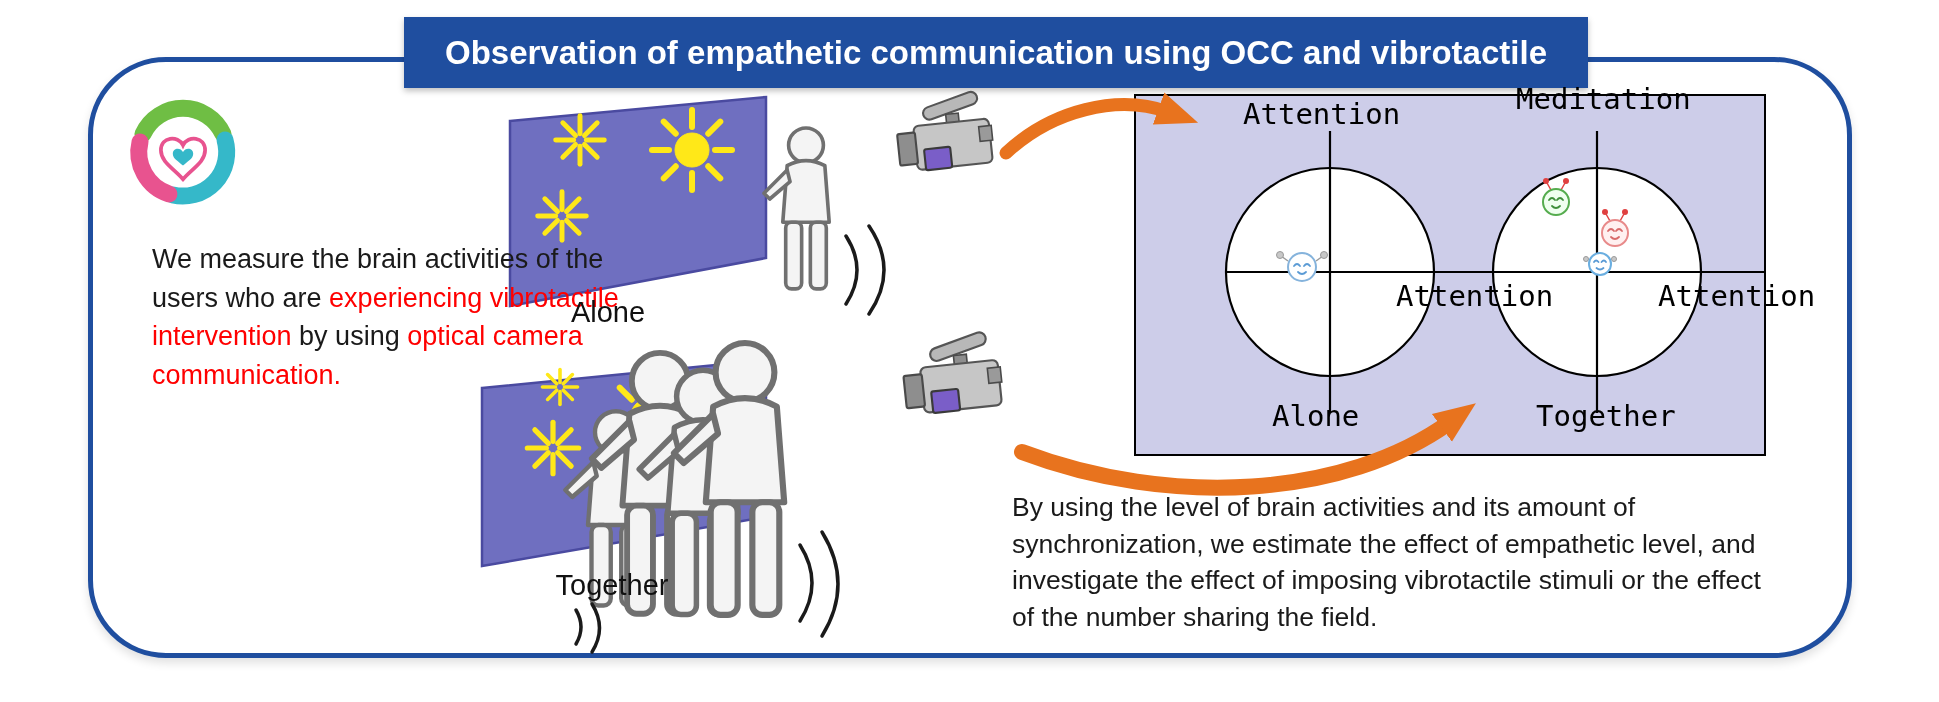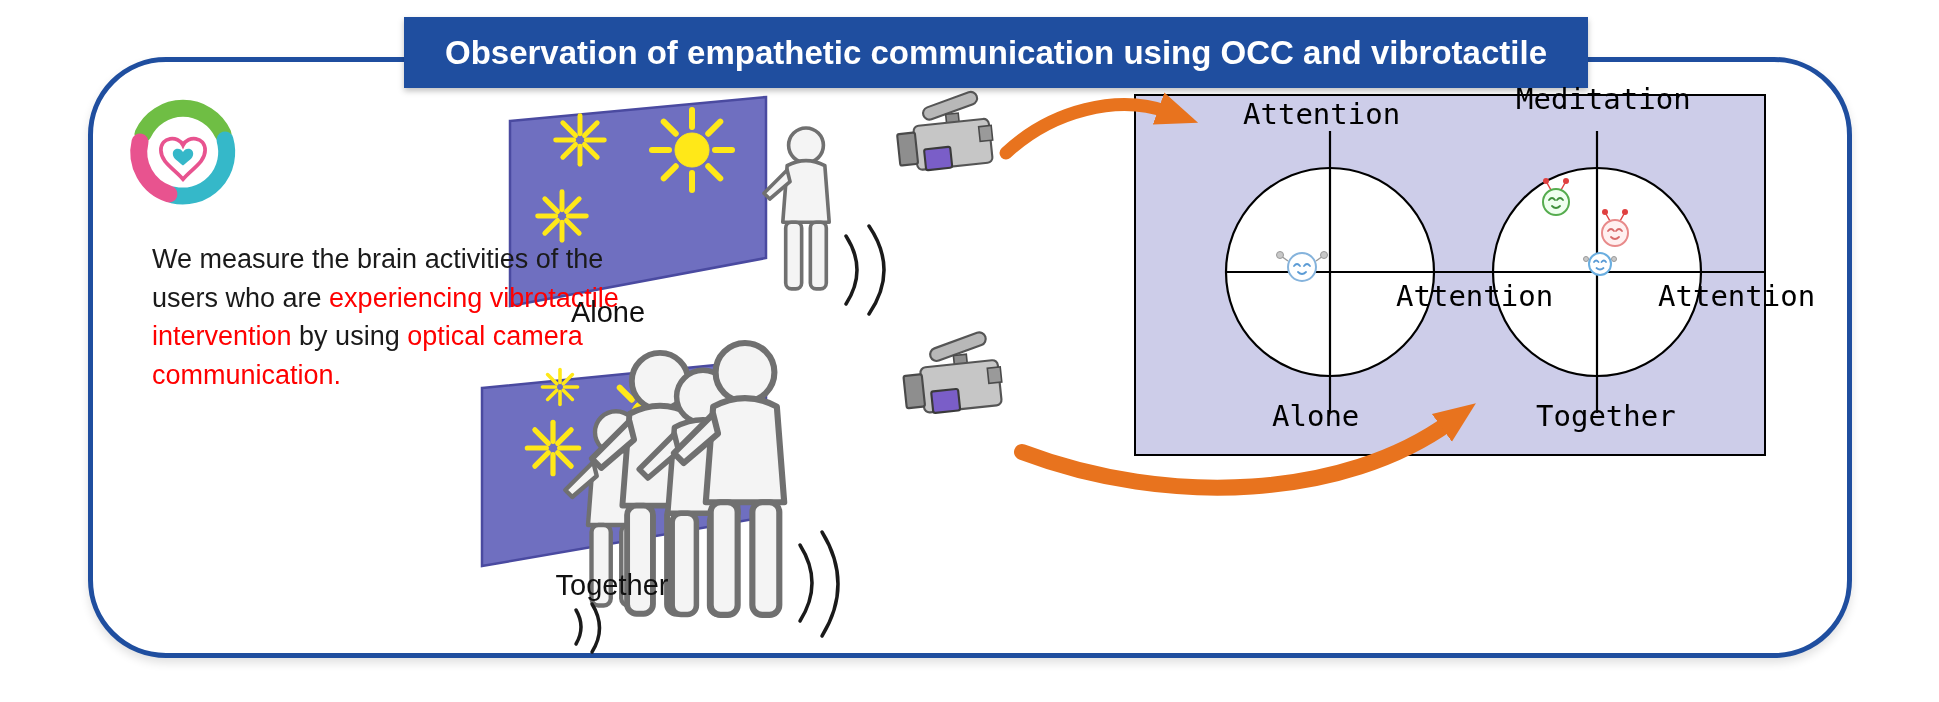--- a/index.html
+++ b/index.html
@@ -227,14 +227,15 @@
   <div class="label-alone">Alone</div>
   <div class="label-together">Together</div>
 
   <div class="q-label" style="left:1243px; top:97px;">Attention</div>
   <div class="q-label" style="left:1516px; top:82px;">Meditation</div>
   <div class="q-label" style="left:1396px; top:279px;">Attention</div>
   <div class="q-label" style="left:1658px; top:279px;">Attention</div>
   <div class="q-label" style="left:1272px; top:399px;">Alone</div>
   <div class="q-label" style="left:1536px; top:399px;">Together</div>
 
+  <div class="text-bottom">By using the level of brain activities and its amount of synchronization, we estimate the effect of empathetic level, and investigate the effect of imposing vibrotactile stimuli or the effect of the number sharing the field.</div>
 
 </div>
 
 </body></html>

